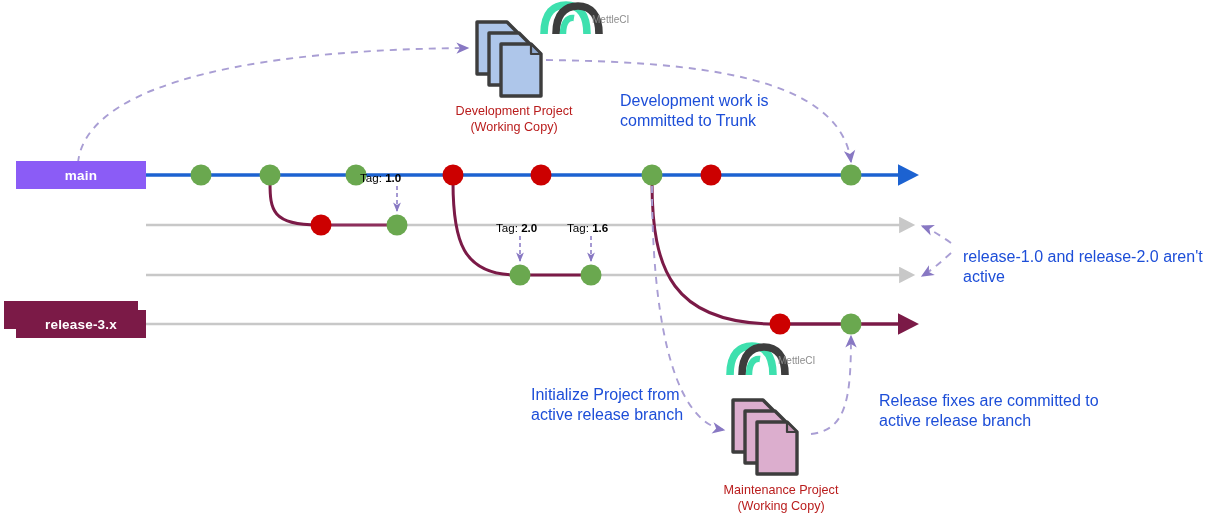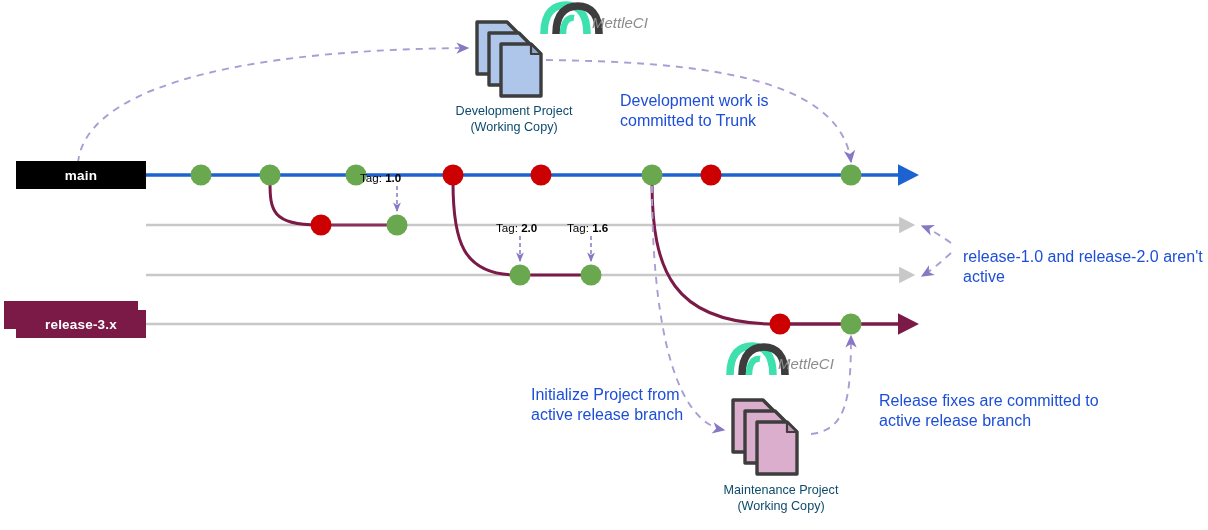--- a/index.html
+++ b/index.html
@@ -47,31 +47,30 @@
   .tag-label {
     position: absolute;
     font-size: 11.6px;
     color: #000000;
     white-space: nowrap;
   }
   .tag-label b { font-weight: bold; }
   .doc-caption {
     position: absolute;
     font-size: 12.6px;
-    color: #0c4a6e;
+    color: #b91c1c;
     text-align: center;
     line-height: 1.3;
     white-space: pre-line;
   }
   .logo-text {
     position: absolute;
-    font-size: 15px;
+    font-size: 10px;
     color: #8c8c8c;
     white-space: nowrap;
-    font-style: italic;
   }
 </style>
 </head>
 <body>
 
 <div id="diagram-root">
 
   <svg class="layer" viewBox="0 0 1208 530">
     <defs>
       <marker id="arrow-blue" markerWidth="9" markerHeight="9" refX="1.5" refY="3.2" orient="auto" markerUnits="strokeWidth">
@@ -171,21 +170,21 @@
       <path d="M563,34 C563,22 568,17 574,18" fill="none" stroke="#3ee0ae" stroke-width="6.4" stroke-linecap="butt"></path>
     </g>
 
     <g>
       <path d="M730,375 C730,353 740,346 752,346 C764,346 773,354 773,375" fill="none" stroke="#3ee0ae" stroke-width="7.6" stroke-linecap="butt"></path>
       <path d="M742,375 C742,354 752,347 764,347 C776,347 785,355 785,375" fill="none" stroke="#3d3d3d" stroke-width="7.6" stroke-linecap="butt"></path>
       <path d="M749,375 C749,363 754,358 760,359" fill="none" stroke="#3ee0ae" stroke-width="6.4" stroke-linecap="butt"></path>
     </g>
   </svg>
 
-  <div class="branch-label" style="left:16px; top:161px; width:130px; height:28px; background:#000000;">
+  <div class="branch-label" style="left:16px; top:161px; width:130px; height:28px; background:#8b5cf6;">
     <span>main</span>
   </div>
   <div class="branch-label" style="left:4px; top:261px; width:134px; height:28px; background:#7b1a47;margin-top:40px;">
     <span>release-2.x</span>
   </div>
   <div class="branch-label" style="left:16px; top:310px; width:130px; height:28px; background:#7b1a47;">
     <span>release-3.x</span>
   </div>
 
   <div class="tag-label" style="left:360px; top:171px;">

